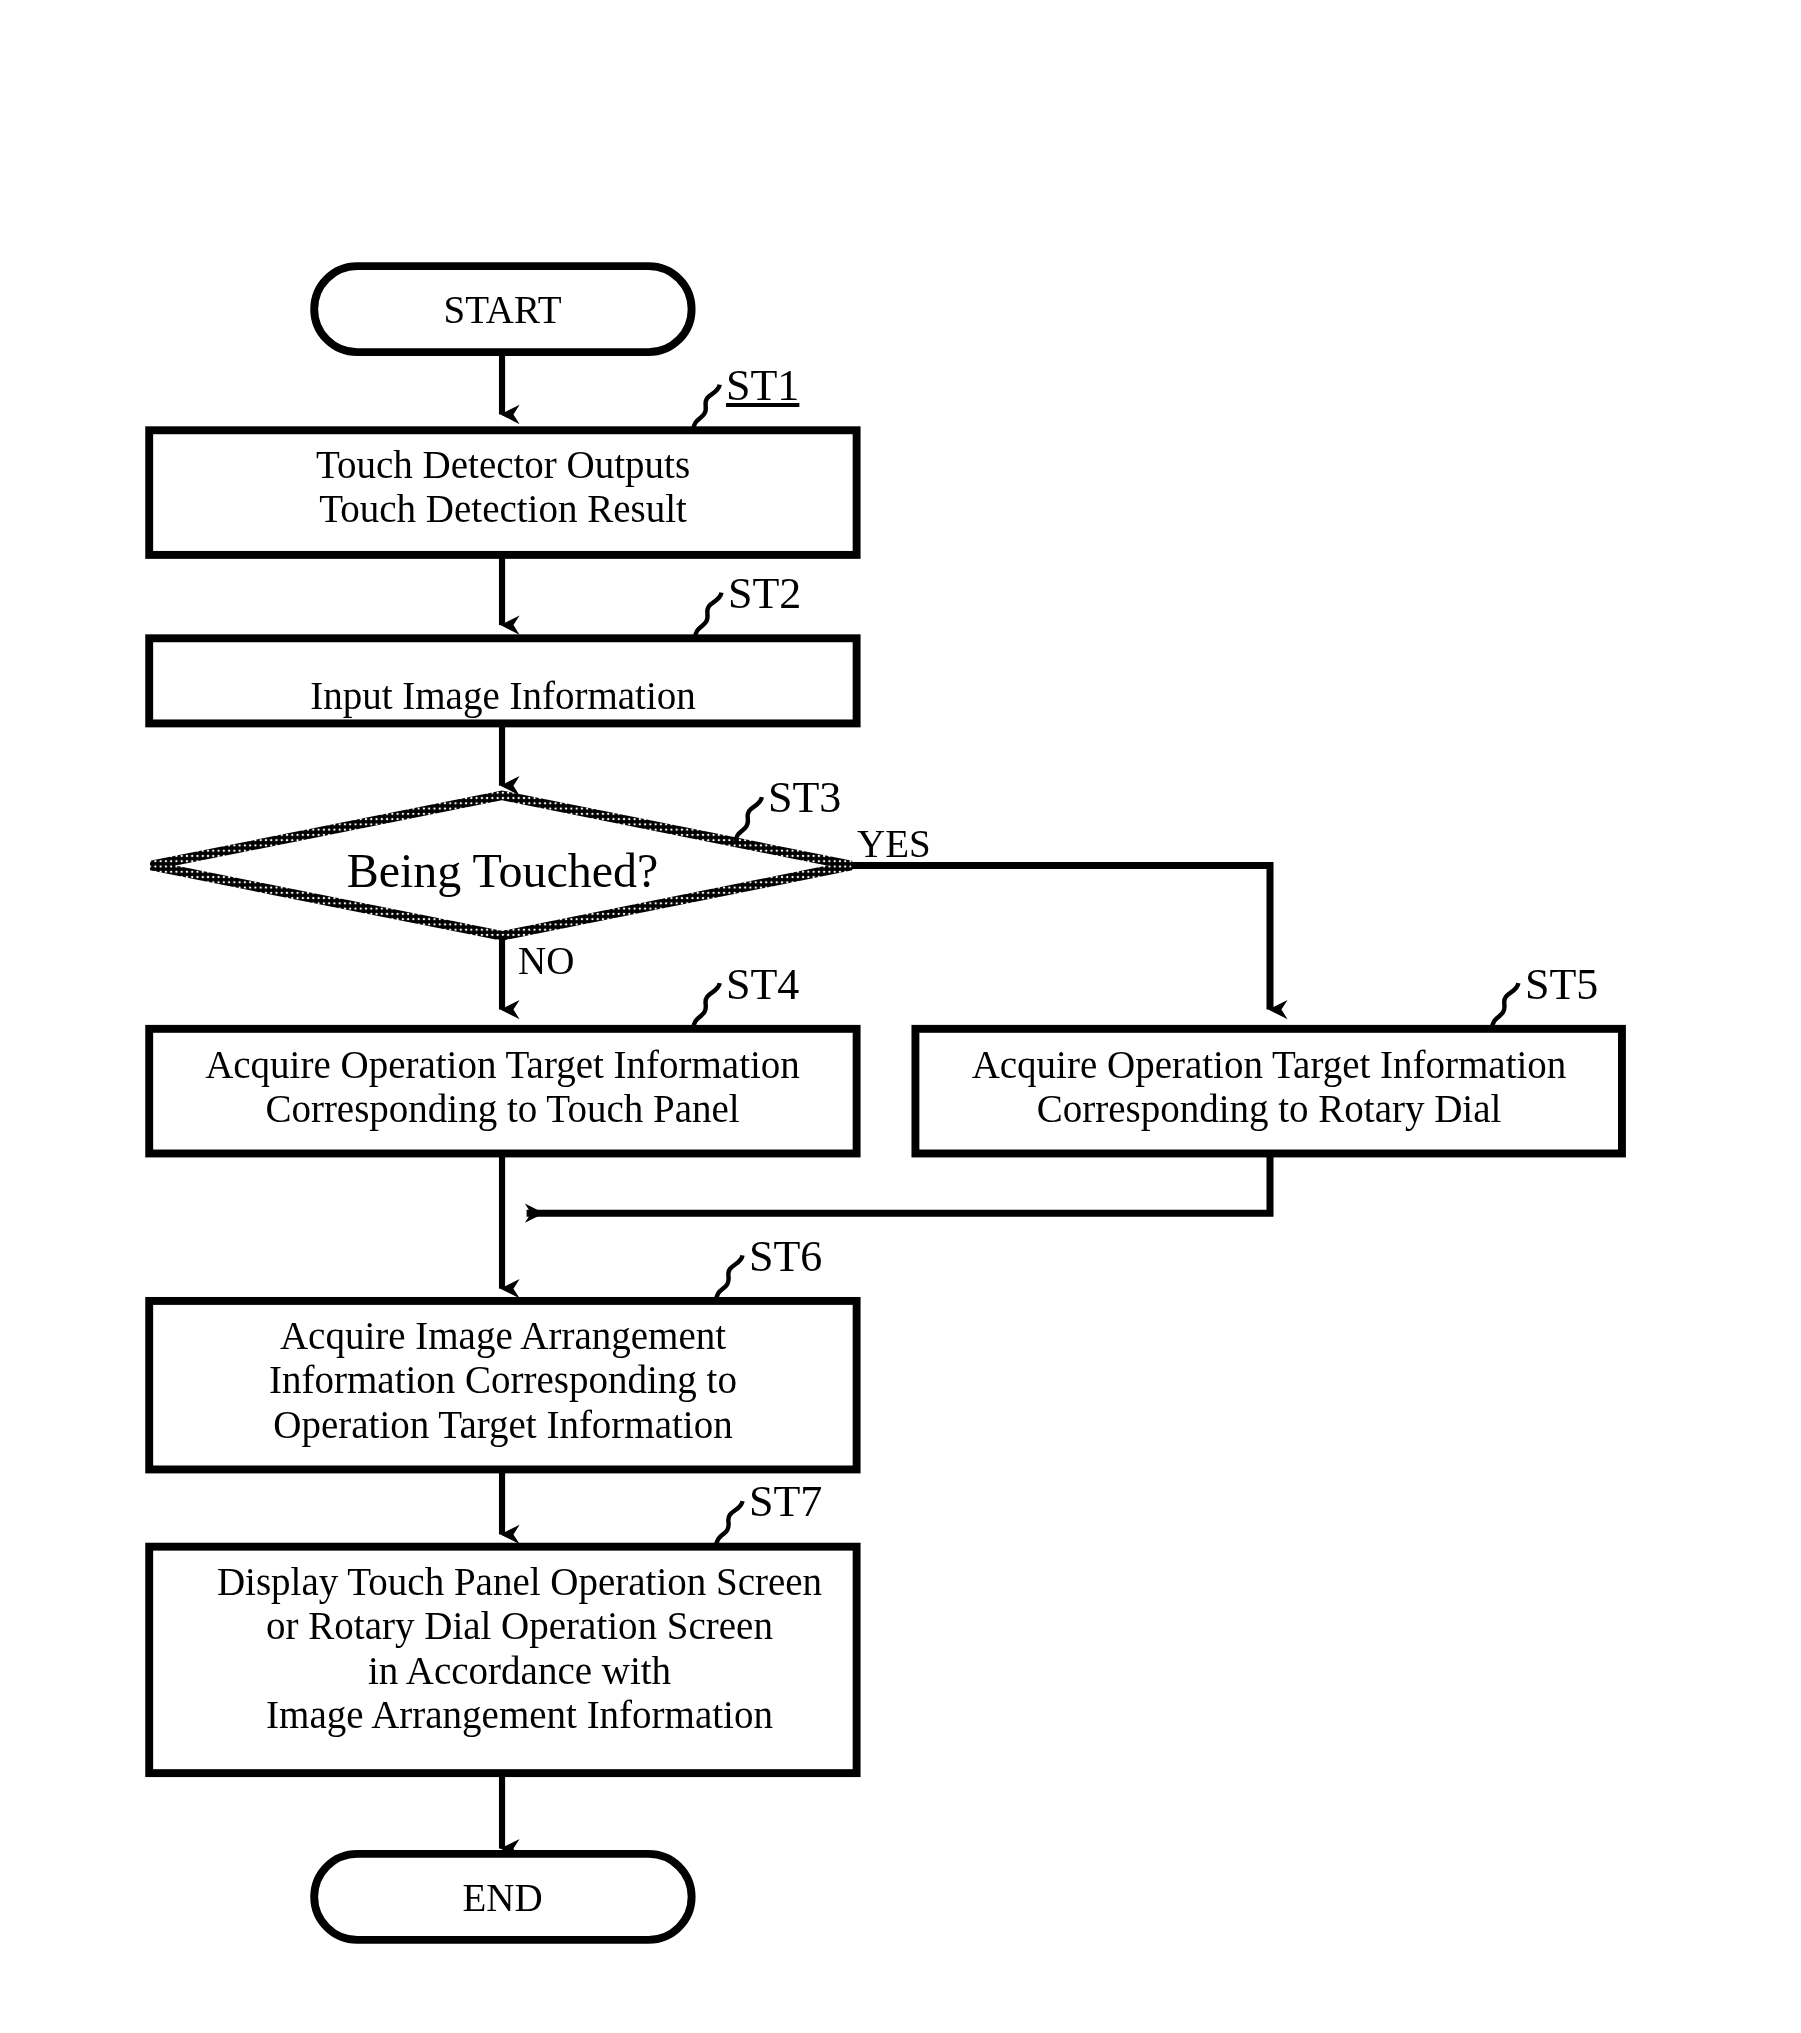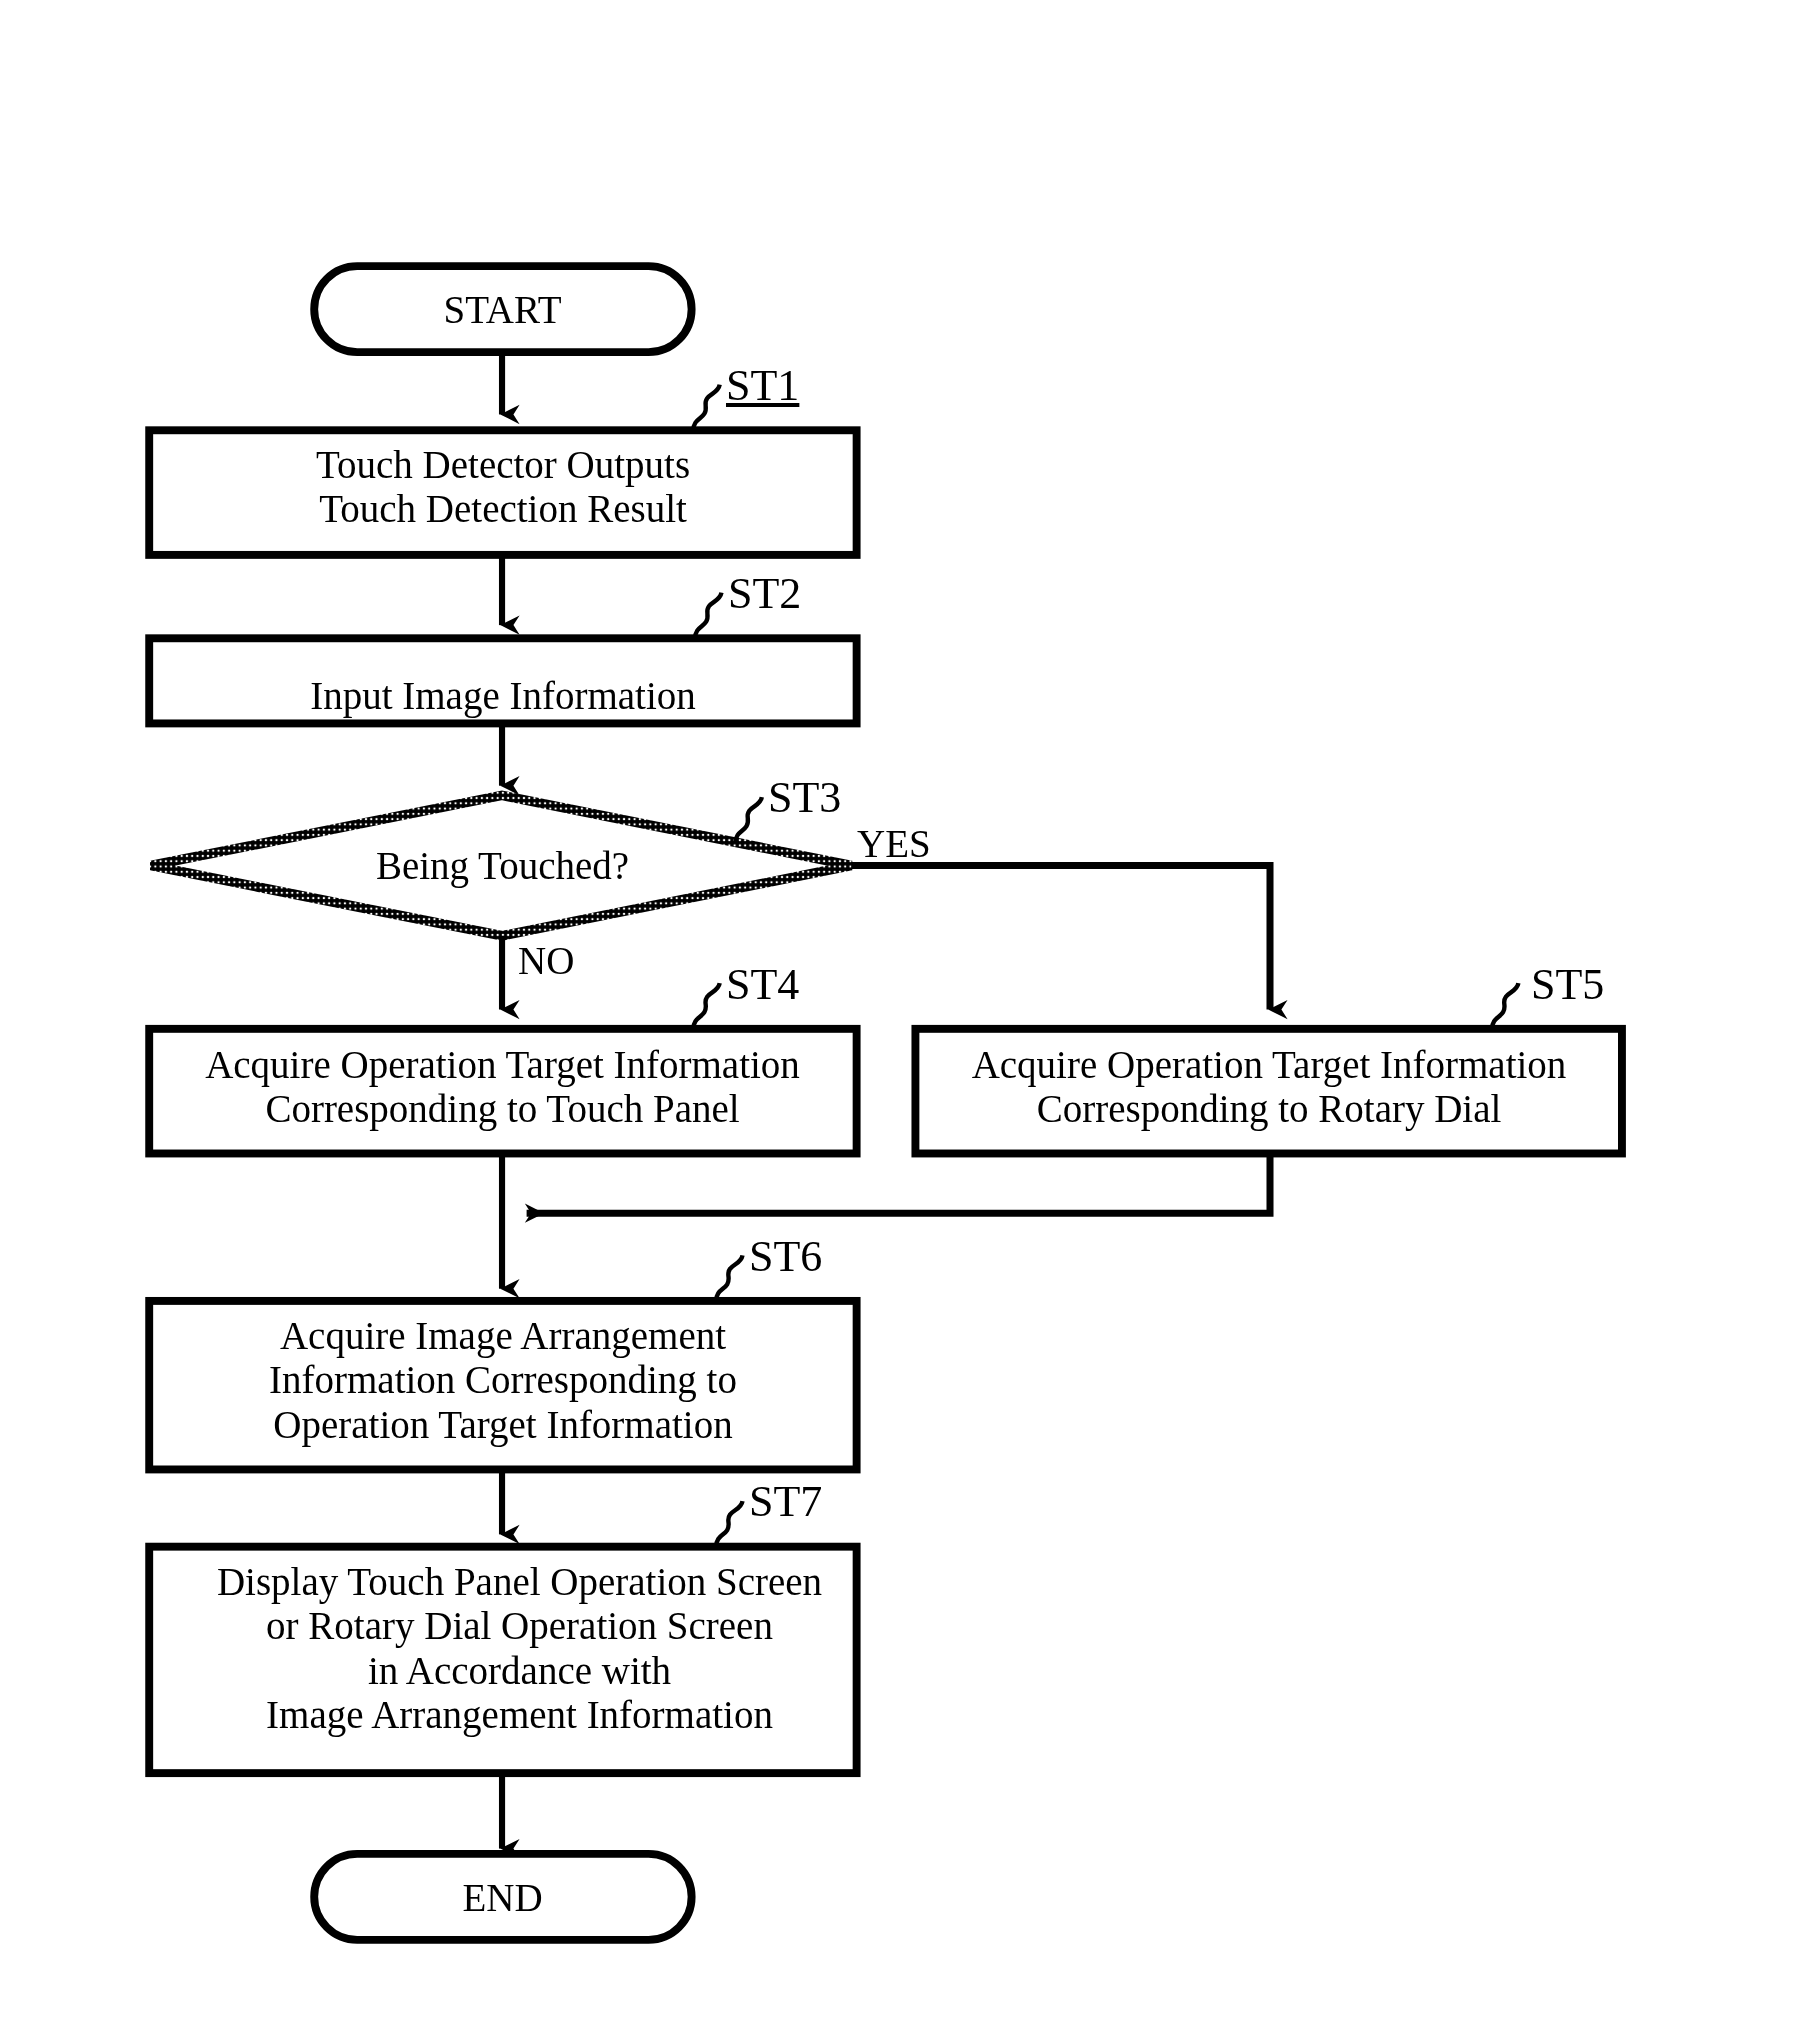--- a/index.html
+++ b/index.html
@@ -45,21 +45,21 @@
     letter-spacing: 0.4px;
   }
   .terminator-label {
     font-size: 39px;
   }
   .process-label {
     font-size: 39px;
     text-align: center;
   }
   .decision-label {
-    font-size: 39px;
+    font-size: 48px;
   }
   .step-tag {
     position: absolute;
     font-size: 44px;
     text-align: left;
     white-space: nowrap;
   }
   .branch-label {
     position: absolute;
     font-size: 39px;
@@ -155,21 +155,21 @@
 or Rotary Dial Operation Screen
 in Accordance with
 Image Arrangement Information</div>
 
   <div class="txt terminator-label" style="left:314px; top:1876px; width:377px;">END</div>
 
   <div class="step-tag" style="left:726px; top:360px;text-decoration:underline;">ST1</div>
   <div class="step-tag" style="left:728px; top:568px;">ST2</div>
   <div class="step-tag" style="left:768px; top:772px;">ST3</div>
   <div class="step-tag" style="left:726px; top:959px;">ST4</div>
-  <div class="step-tag" style="left:1525px; top:959px;margin-left:6px;">ST5</div>
+  <div class="step-tag" style="left:1525px; top:959px;">ST5</div>
   <div class="step-tag" style="left:749px; top:1231px;">ST6</div>
   <div class="step-tag" style="left:749px; top:1476px;">ST7</div>
 
   <div class="branch-label" style="left:857px; top:821px;">YES</div>
   <div class="branch-label" style="left:518px; top:938px;">NO</div>
 
 </div>
 
 
 </body></html>

